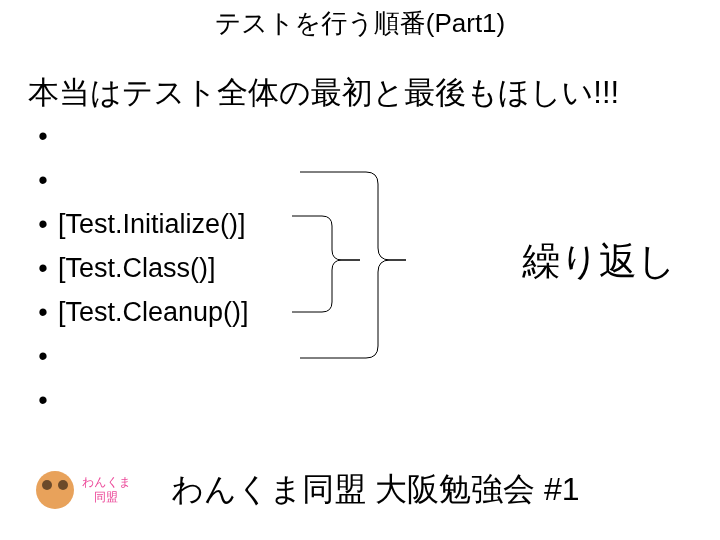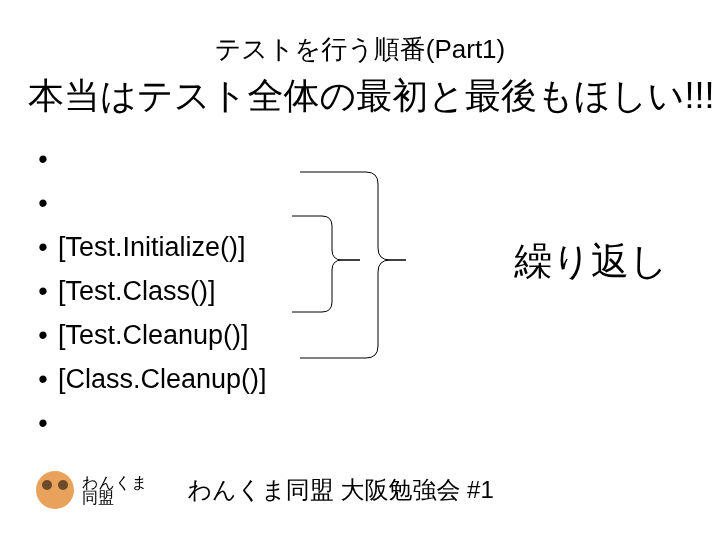--- a/index.html
+++ b/index.html
@@ -1,29 +1,29 @@
 <!DOCTYPE html>
 <html><head>
 <meta charset="utf-8">
 <style>
   html,body{margin:0;padding:0;width:720px;height:540px;background:#fff;font-family:"MS PGothic","Hiragino Kaku Gothic Pro","Meiryo",sans-serif;color:#000;position:relative;overflow:hidden}
   .slide{width:720px;height:540px;position:relative}
-  .title{font-size:26px;text-align:center;padding-top:32px;letter-spacing:0px}
+  .title{font-size:26px;text-align:center;padding-top:6px;letter-spacing:0px}
   .body{position:absolute;left:28px;top:72px}
-  .intro{font-size:36px;margin-bottom:16px}
+  .intro{font-size:31px;margin-bottom:0}
   .item{font-size:27px;line-height:44px;display:flex;align-items:center}
   .blt{width:30px;display:inline-block;text-align:center}
-  .annotation{position:absolute;right:52px;top:236px;font-size:38px}
+  .annotation{position:absolute;right:44px;top:236px;font-size:38px}
   .brackets{position:absolute;pointer-events:none}
   .footer{position:absolute;left:0;bottom:26px;width:720px;height:48px;display:flex;align-items:center}
   .footer-icon{width:38px;height:38px;border-radius:50%;background:#e8a25b;margin-left:36px;position:relative}
   .footer-icon:before{content:"";position:absolute;width:10px;height:10px;background:#6b4a2a;border-radius:50%;left:6px;top:9px}
   .footer-icon:after{content:"";position:absolute;width:10px;height:10px;background:#6b4a2a;border-radius:50%;right:6px;top:9px}
-  .footer-label{font-size:16px;color:#000000;margin-left:8px;line-height:15px}
-  .footer-text{font-size:24px;margin-left:40px}
+  .footer-label{font-size:12px;color:#ec4899;margin-left:8px;line-height:15px}
+  .footer-text{font-size:32px;margin-left:40px}
 </style>
 </head>
 <body>
 <div class="slide">
 
   <div class="title">テストを行う順番(Part1)</div>
 
   <div class="body">
     <div class="intro">本当はテスト全体の最初と最後もほしい!!!</div>
 
@@ -40,38 +40,37 @@
     <div class="item">
       <span class="blt">•</span>
       <span>[Test.Class()]</span>
     </div>
     <div class="item">
       <span class="blt">•</span>
       <span>[Test.Cleanup()]</span>
     </div>
     <div class="item">
       <span class="blt">•</span>
-      <span>[Class.Cleanup()]</span>
     </div>
     <div class="item">
       <span class="blt">•</span>
     </div>
   </div>
 
   <svg class="brackets" width="720" height="540" style="left:0;top:0">
 
     <path d="M 292 216 L 322 216 Q 332 216 332 226 L 332 250 Q 332 260 342 260 L 360 260 L 342 260 Q 332 260 332 270 L 332 302 Q 332 312 322 312 L 292 312" fill="none" stroke="#000" stroke-width="1"></path>
 
     <path d="M 300 172 L 366 172 Q 378 172 378 184 L 378 248 Q 378 260 390 260 L 406 260 L 390 260 Q 378 260 378 272 L 378 346 Q 378 358 366 358 L 300 358" fill="none" stroke="#000" stroke-width="1"></path>
   </svg>
 
   <div class="annotation">繰り返し</div>
 
   <div class="footer">
     <div class="footer-icon"></div>
     <div class="footer-label">
       <span>わんくま</span><br>
-      <span style="">同盟</span>
+      <span style="margin-left:12px">同盟</span>
     </div>
     <div class="footer-text">わんくま同盟 大阪勉強会 #1</div>
   </div>
 
 </div>
 
 </body></html>

